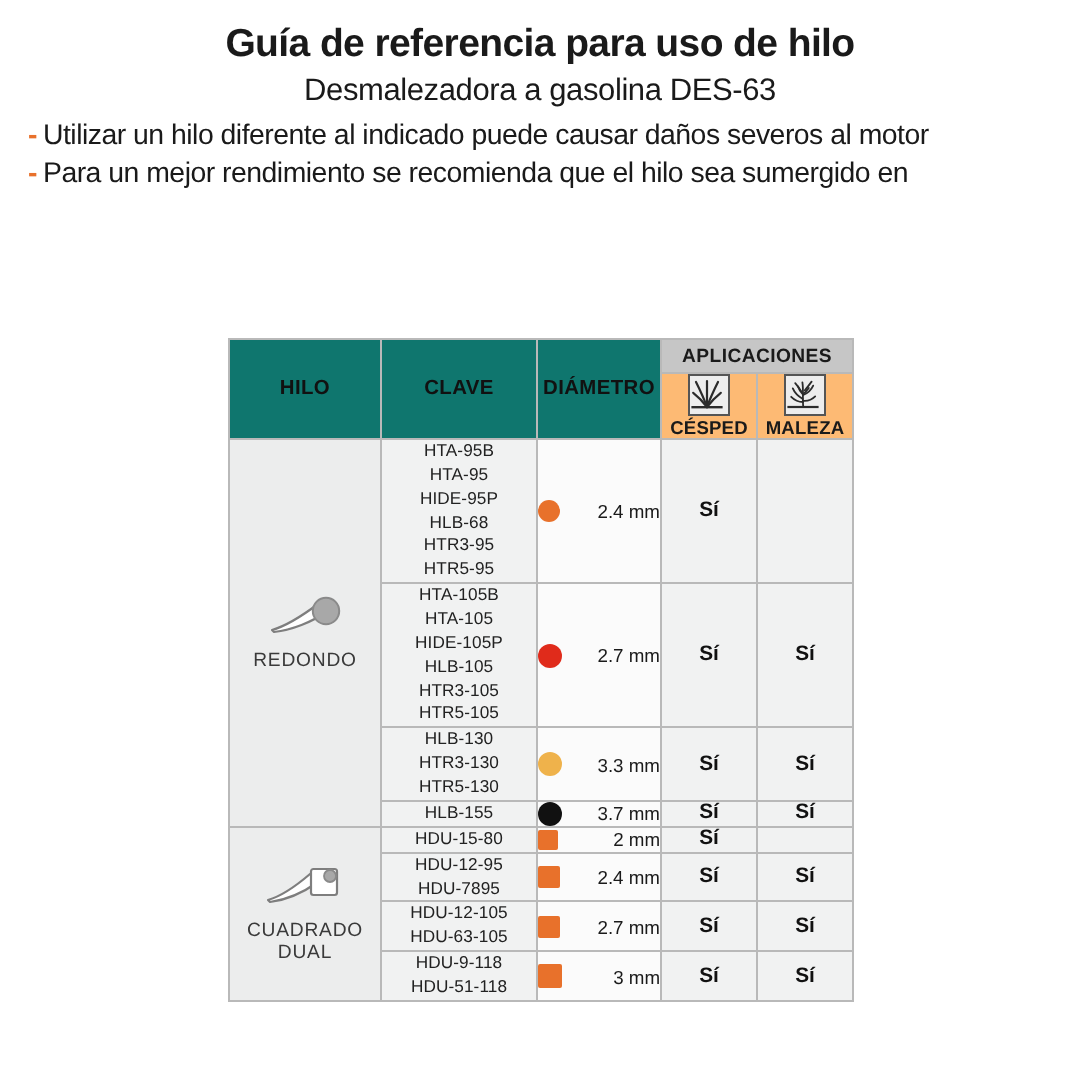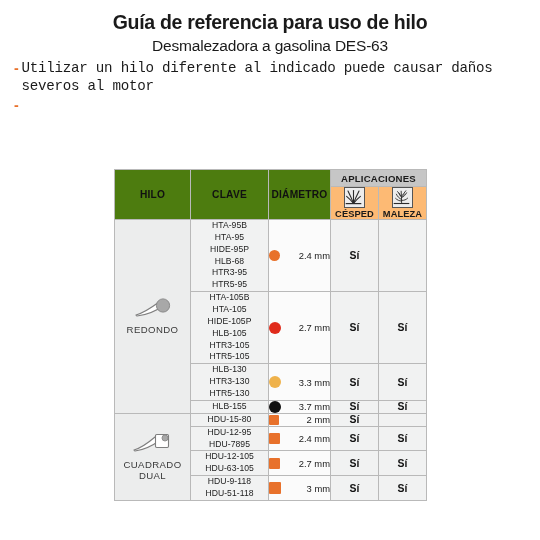--- a/index.html
+++ b/index.html
@@ -66,21 +66,20 @@
   }
   .reco .dash {
     color: #e8712b;
     font-weight: bold;
     flex: 0 0 auto;
     margin-right: 3px;
     line-height: 1.26;
   }
   .reco .rtext {
     flex: 1 1 auto;
-    font-family: Liberation Mono, monospace;
   }
   .reco .rtext .l2 {
     display: block;
     padding-left: 5px;
   }
 
   
   .table-wrap {
     position: absolute;
     left: 114px;
@@ -100,21 +99,21 @@
     text-align: center;
   }
 
   
   col.c-hilo   { width: 76px; }
   col.c-clave  { width: 78px; }
   col.c-diam   { width: 62px; }
   col.c-ces    { width: 48px; }
   col.c-mal    { width: 48px; }
   .hdr-tall {
-    background: #4d7c0f;
+    background: #0f766e;
     font-weight: bold;
     font-size: 10.2px;
     letter-spacing: 0.2px;
     color: #111;
   }
   .hdr-apps {
     background: #c6c6c6;
     font-weight: bold;
     font-size: 9.6px;
     letter-spacing: 0.2px;
@@ -200,20 +199,21 @@
   <div class="recos">
     <div class="reco">
       <span class="dash">-</span>
       <span class="rtext">
         <span>Utilizar un hilo diferente al indicado puede causar daños severos al motor</span>
       </span>
     </div>
     <div class="reco">
       <span class="dash">-</span>
       <span class="rtext">
+        <span>Para un mejor rendimiento se recomienda que el hilo sea sumergido en</span>
       </span>
     </div>
   </div>
 
   <div class="table-wrap">
     <table class="guide">
       <colgroup>
         <col class="c-hilo">
           <col class="c-clave">
           <col class="c-diam">

